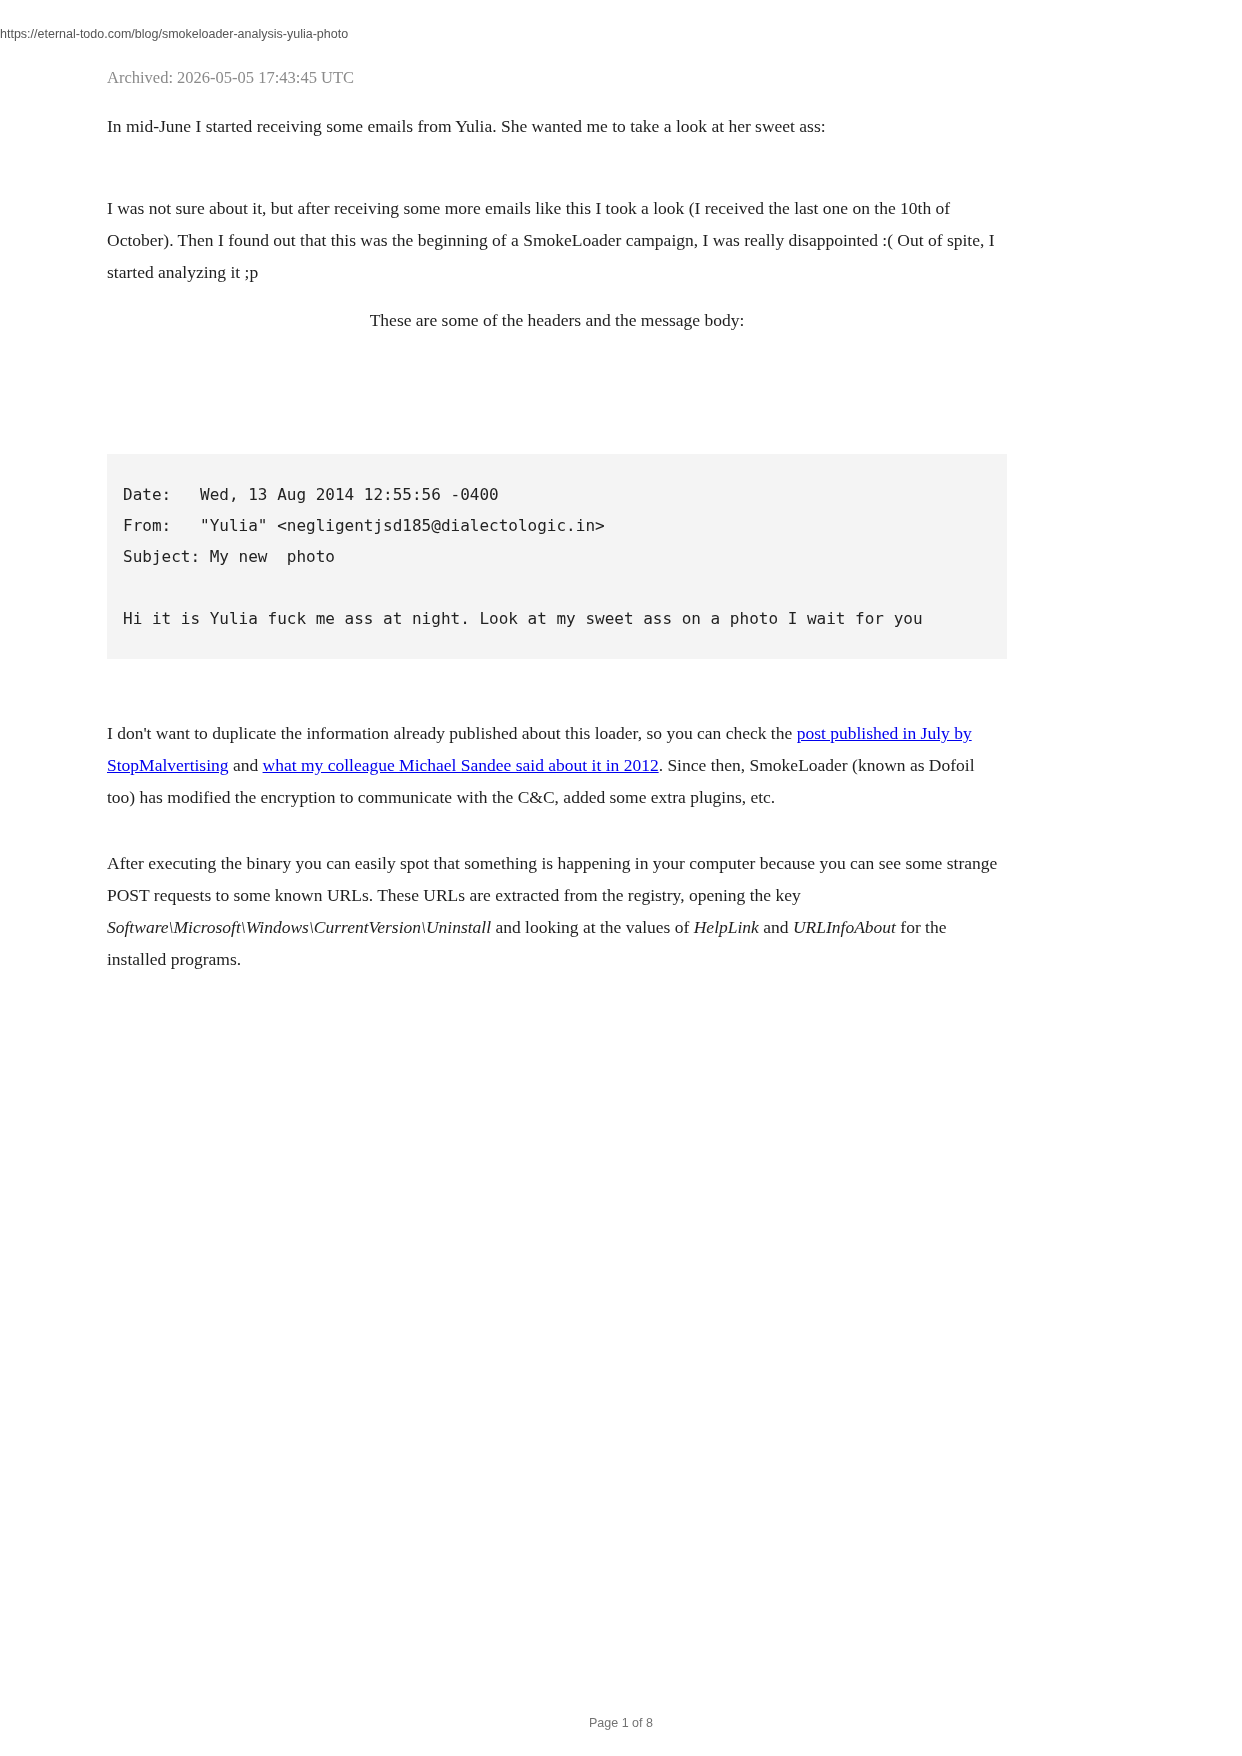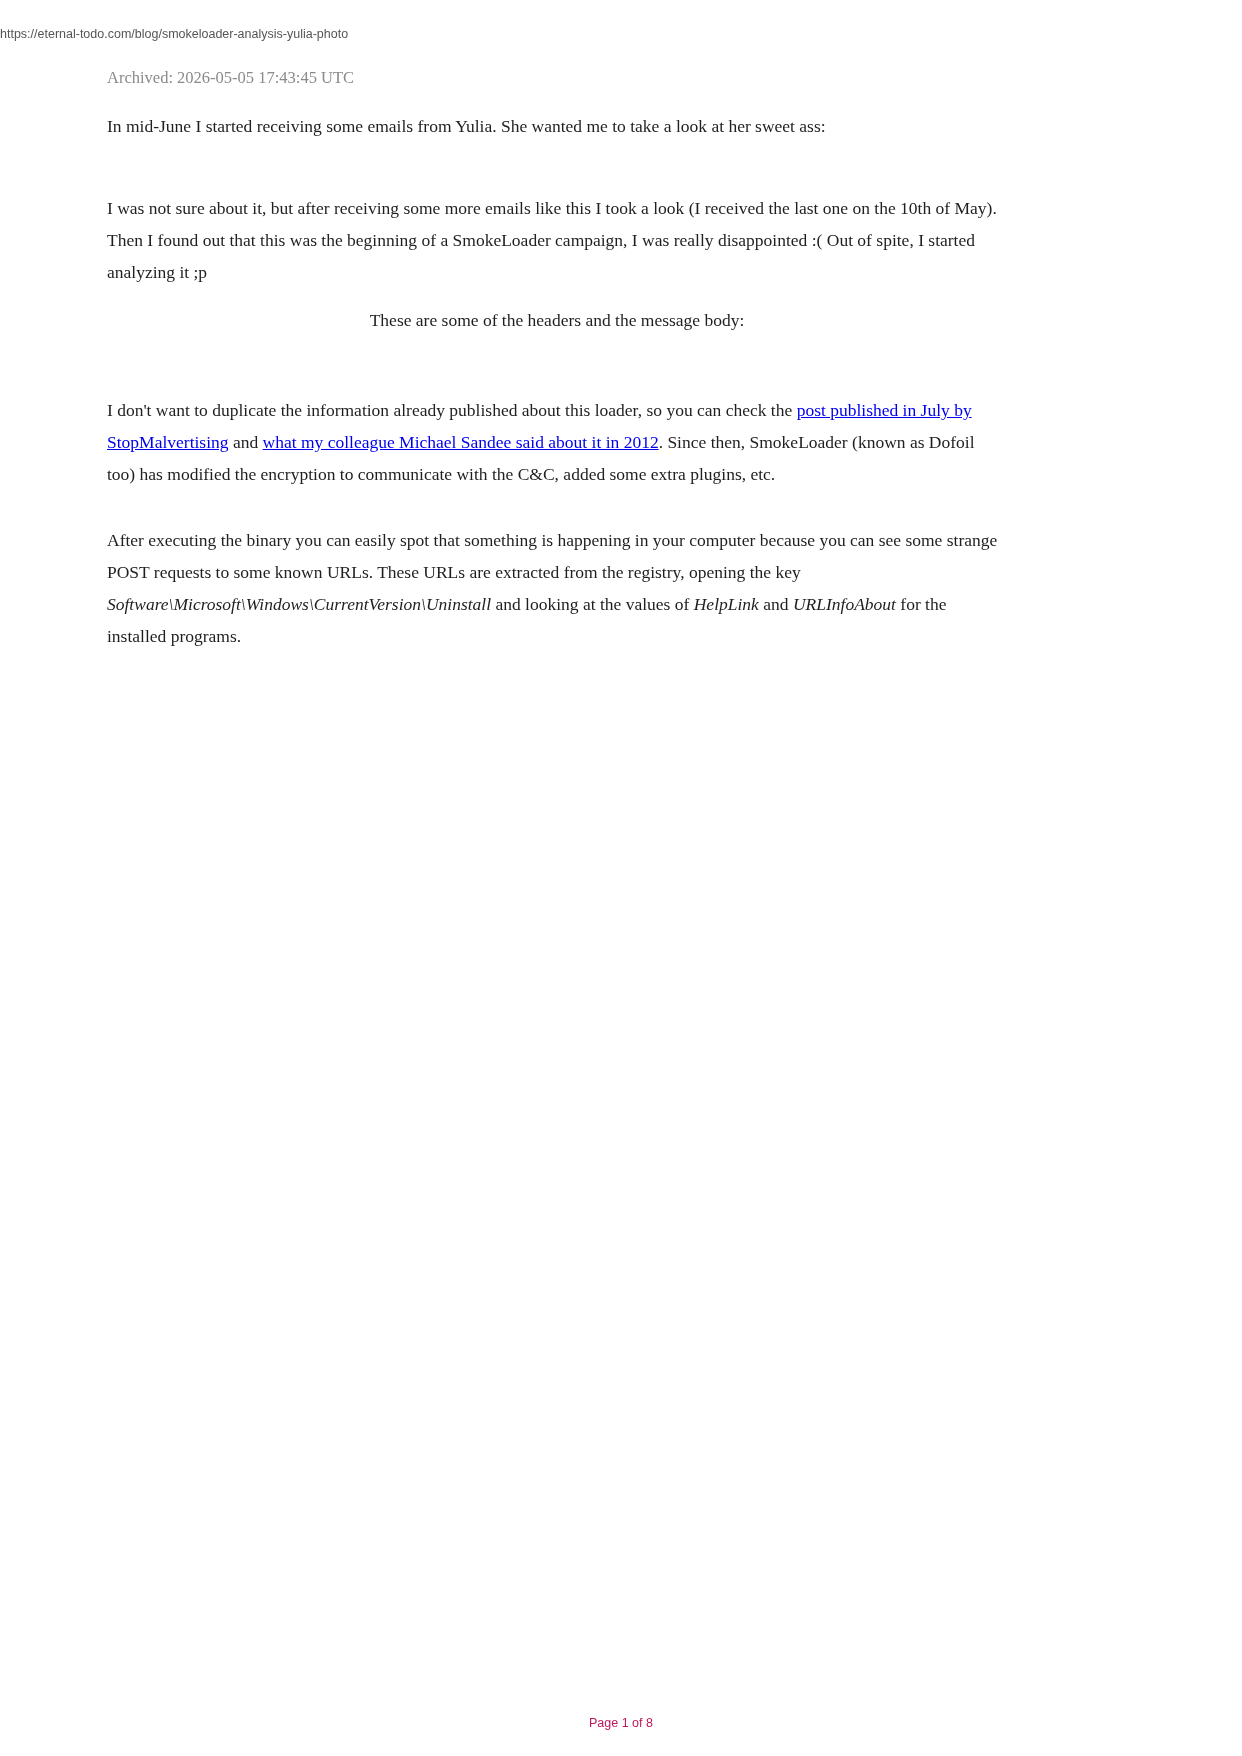--- a/index.html
+++ b/index.html
@@ -72,37 +72,42 @@
   .italic { font-style: italic; }
   .footer {
     position: absolute;
     top: 1716px;
     left: 0;
     width: 100%;
     text-align: center;
     font-family: "Liberation Sans", sans-serif;
     font-size: 12.5px;
     line-height: 15px;
-    color: #be185d;
+    color: #737373;
   }
 </style>
 </head>
 <body>
 
 <div class="url-bar">https://eternal-todo.com/blog/smokeloader-analysis-yulia-photo</div>
 
 <div class="container">
 
   <div class="archived">Archived: 2026-05-05 17:43:45 UTC</div>
 
   <p class="p1">In mid-June I started receiving some emails from Yulia. She wanted me to take a look at her sweet ass:</p>
 
-  <p class="p2">I was not sure about it, but after receiving some more emails like this I took a look (I received the last one on the 10th of May). Then I found out that this was the beginning of a SmokeLoader campaign, I was really disappointed :( Out of spite, I started analyzing it ;p</p>
+  <p class="p2">I was not sure about it, but after receiving some more emails like this I took a look (I received the last one on the 10th of October). Then I found out that this was the beginning of a SmokeLoader campaign, I was really disappointed :( Out of spite, I started analyzing it ;p</p>
 
   <p class="p3">These are some of the headers and the message body:</p>
 
+  <pre class="email-block">Date:   Wed, 13 Aug 2014 12:55:56 -0400
+From:   "Yulia" &lt;negligentjsd185@dialectologic.in&gt;
+Subject: My new  photo
+
+Hi it is Yulia fuck me ass at night. Look at my sweet ass on a photo I wait for you</pre>
 
   <p class="p4"><span>I don't want to duplicate the information already published about this loader, so you can check the </span><a href="#" class="link">post published in July by StopMalvertising</a><span> and </span><a href="#" class="link">what my colleague Michael Sandee said about it in 2012</a><span>. Since then, SmokeLoader (known as Dofoil too) has modified the encryption to communicate with the C&amp;C, added some extra plugins, etc.</span></p>
 
   <p class="p5"><span>After executing the binary you can easily spot that something is happening in your computer because you can see some strange POST requests to some known URLs. These URLs are extracted from the registry, opening the key </span><span class="italic">Software\Microsoft\Windows\CurrentVersion\Uninstall</span><span> and looking at the values of </span><span class="italic">HelpLink</span><span> and </span><span class="italic">URLInfoAbout</span><span> for the installed programs.</span></p>
 </div>
 
 <div class="footer">Page 1 of 8</div>
 
 </body></html>

